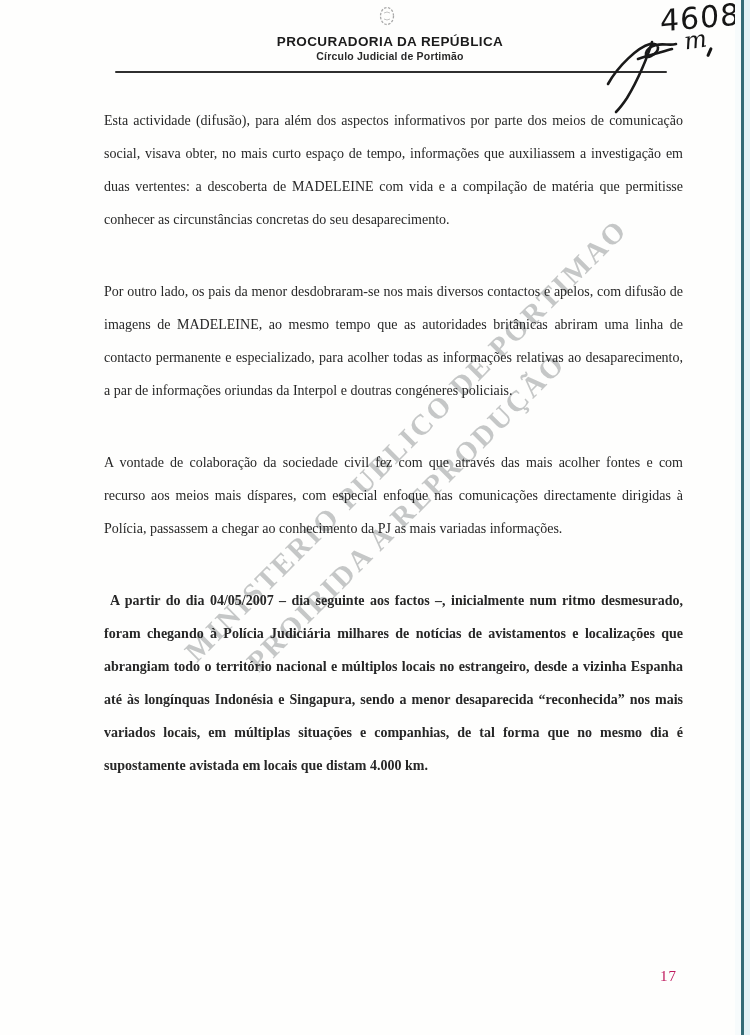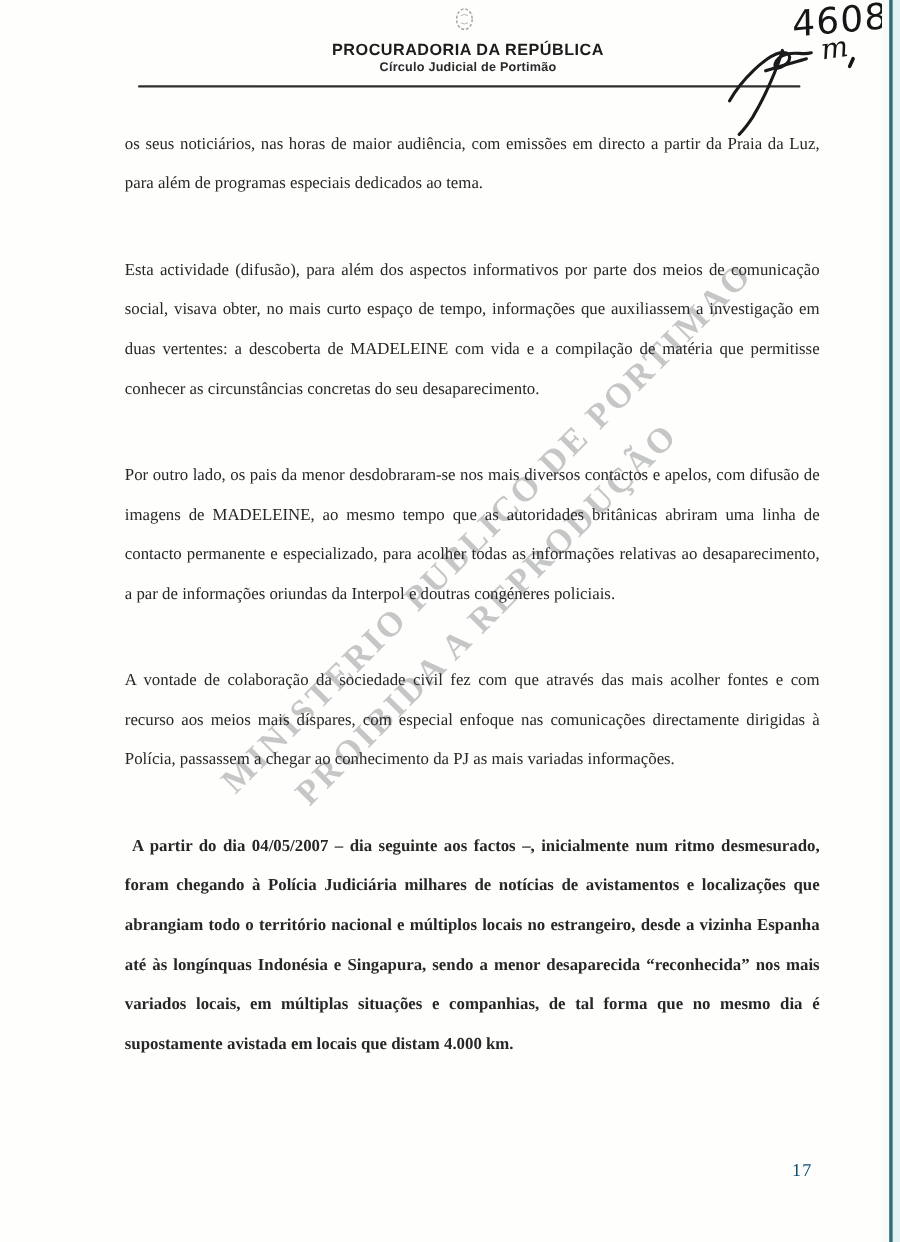--- a/index.html
+++ b/index.html
@@ -69,21 +69,21 @@
     position:absolute;left:104px;top:104px;width:579px;z-index:2;
     font-size:14px;line-height:33px;text-align:justify;
     color:#272727;
   }
   .body-text p{margin:0 0 39px 0;padding:0;}
   .body-text p.indented{text-indent:6px;font-weight:bold;}
 
   
   .page-number{
     position:absolute;left:660px;top:968px;
-    font-size:15px;color:#0c4a6e;letter-spacing:1px;
+    font-size:15px;color:#be185d;letter-spacing:1px;
   }
 
   
   .scan-edge{position:absolute;right:0;top:0;width:15px;height:1035px;z-index:3;}
   .scan-edge .pale{position:absolute;right:9px;top:0;width:6px;height:100%;background:#f7fbfc;}
   .scan-edge .line{position:absolute;right:6px;top:0;width:3px;height:100%;}
   .scan-edge .band{position:absolute;right:0;top:0;width:6px;height:100%;}
 </style>
 </head>
 <body>
@@ -109,21 +109,20 @@
       <path d="M54 10 C 50 24 40 48 29 66 C 25 72 21 77 18 80"></path>
       <path d="M10 52 C 20 34 40 15 52 12 C 62 10 63 19 53 24 C 45 28 46 16 58 13 C 66 11 71 14 78 12"></path>
       <path d="M40 27 C 52 23 64 20 74 17"></path>
     </g>
   </svg>
 
   <div class="watermark wm1">MINISTERIO PUBLICO DE PORTIMAO</div>
   <div class="watermark wm2">PROIBIDA A REPRODUÇÃO</div>
 
   <div class="body-text">
-    <p>os seus noticiários, nas horas de maior audiência, com emissões em directo a partir da Praia da Luz, para além de programas especiais dedicados ao tema.</p>
     <p>Esta actividade (difusão), para além dos aspectos informativos por parte dos meios de comunicação social, visava obter, no mais curto espaço de tempo, informações que auxiliassem a investigação em duas vertentes: a descoberta de MADELEINE com vida e a compilação de matéria que permitisse conhecer as circunstâncias concretas do seu desaparecimento.</p>
     <p>Por outro lado, os pais da menor desdobraram-se nos mais diversos contactos e apelos, com difusão de imagens de MADELEINE, ao mesmo tempo que as autoridades britânicas abriram uma linha de contacto permanente e especializado, para acolher todas as informações relativas ao desaparecimento, a par de informações oriundas da Interpol e doutras congéneres policiais.</p>
     <p>A vontade de colaboração da sociedade civil fez com que através das mais acolher fontes e com recurso aos meios mais díspares, com especial enfoque nas comunicações directamente dirigidas à Polícia, passassem a chegar ao conhecimento da PJ as mais variadas informações.</p>
     <p class="indented">A partir do dia 04/05/2007 – dia seguinte aos factos –, inicialmente num ritmo desmesurado, foram chegando à Polícia Judiciária milhares de notícias de avistamentos e localizações que abrangiam todo o território nacional e múltiplos locais no estrangeiro, desde a vizinha Espanha até às longínquas Indonésia e Singapura, sendo a menor desaparecida “reconhecida” nos mais variados locais, em múltiplas situações e companhias, de tal forma que no mesmo dia é supostamente avistada em locais que distam 4.000 km.</p>
   </div>
 
   <div class="page-number">17</div>
 
   <div class="scan-edge">
     <div class="pale"></div>

